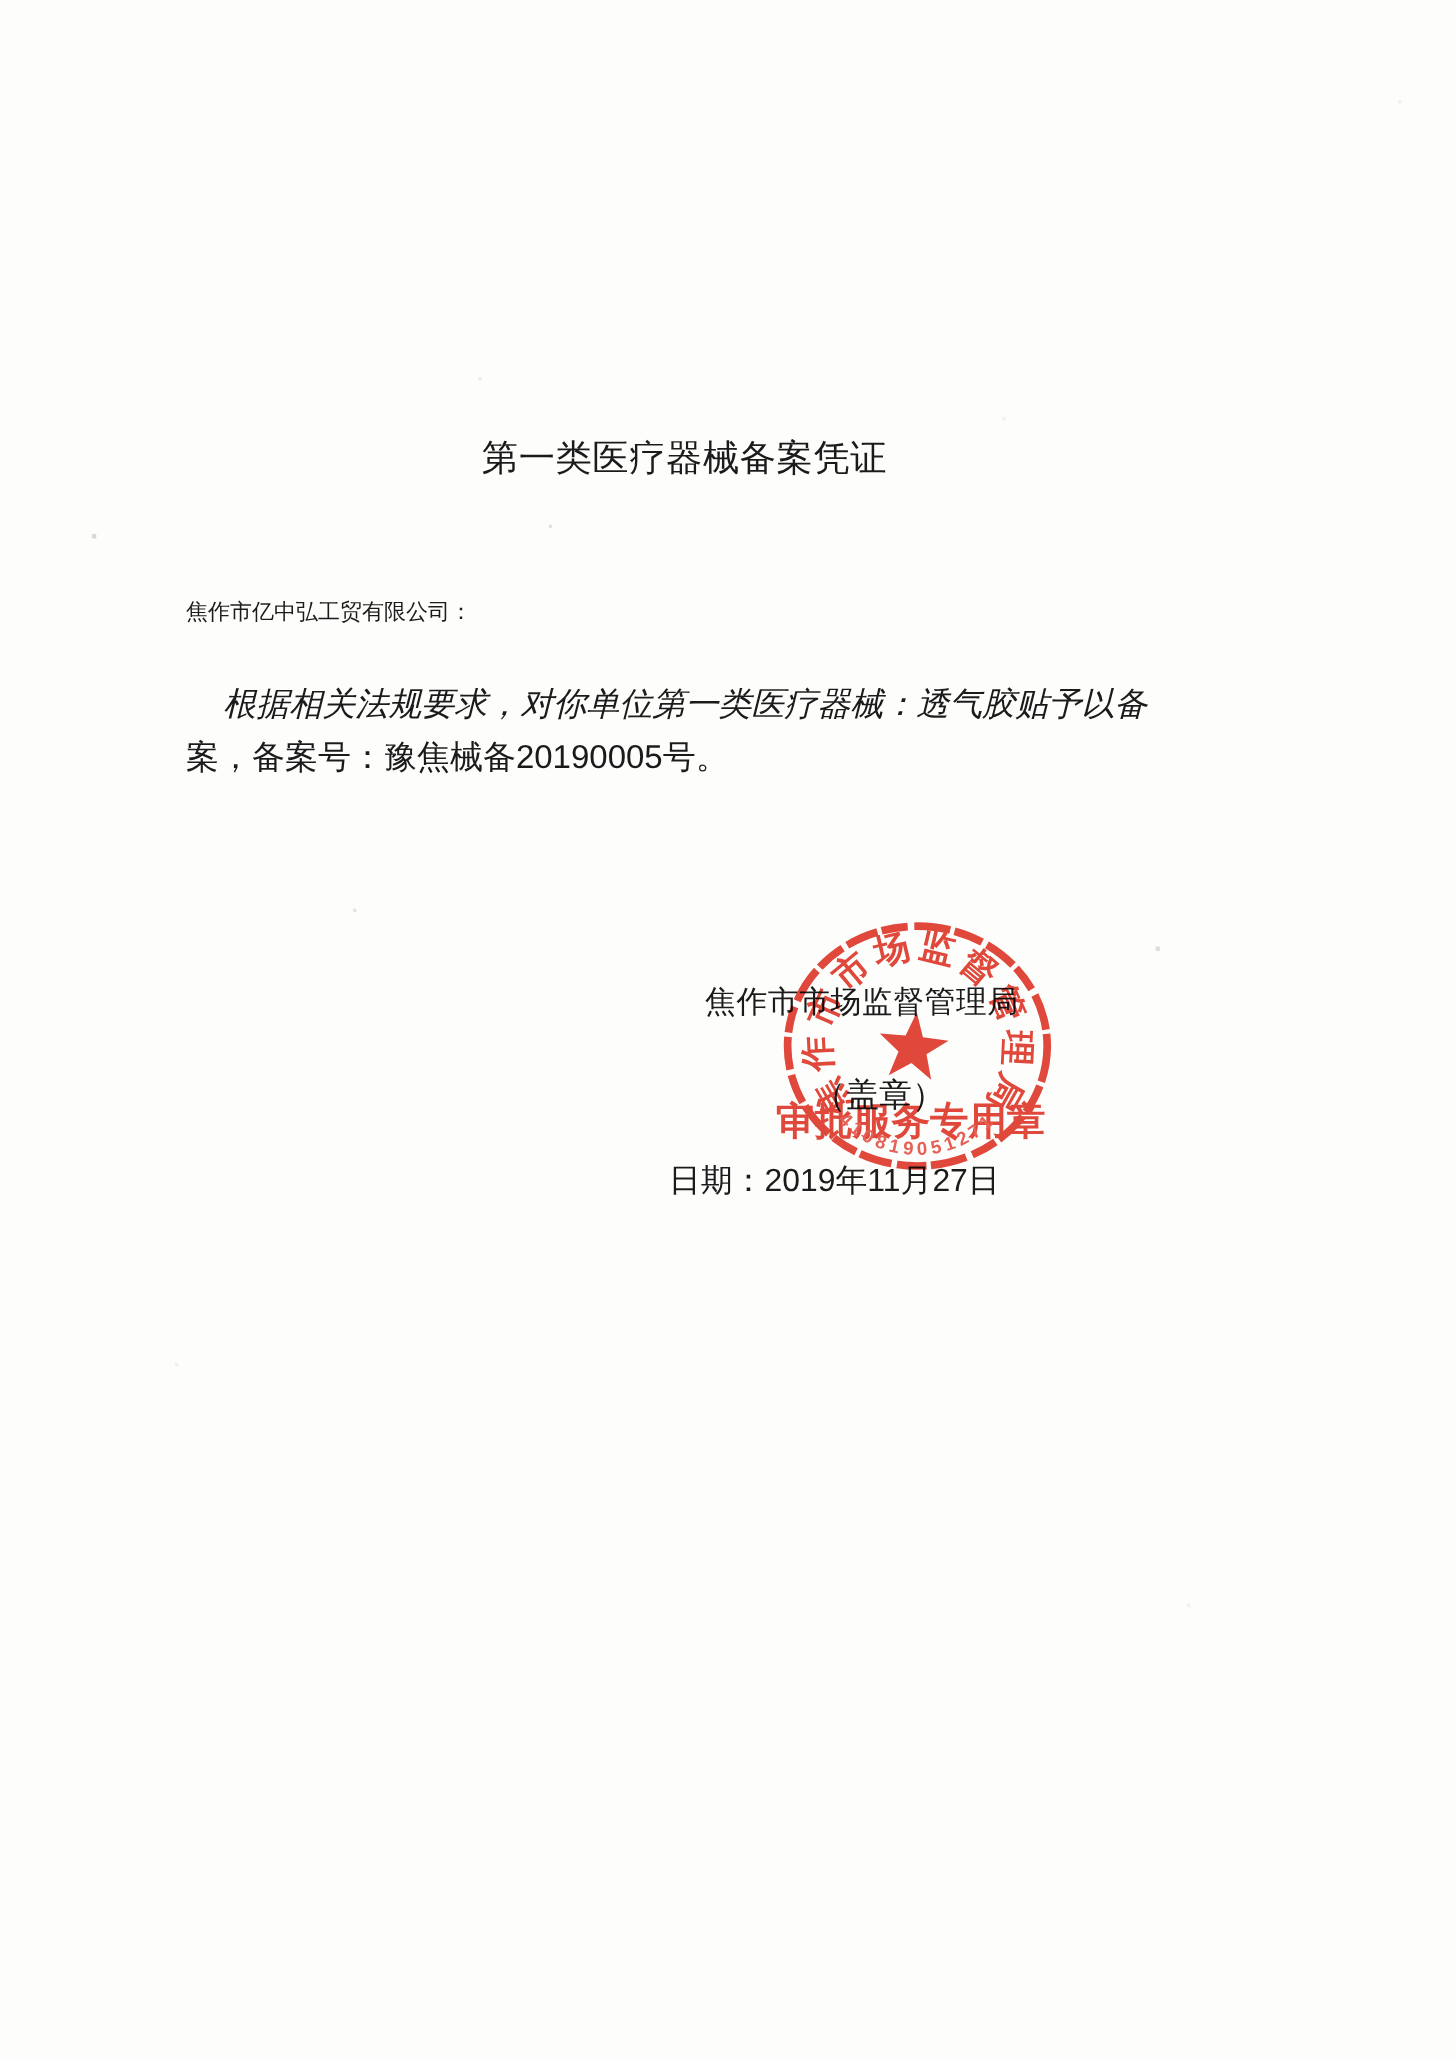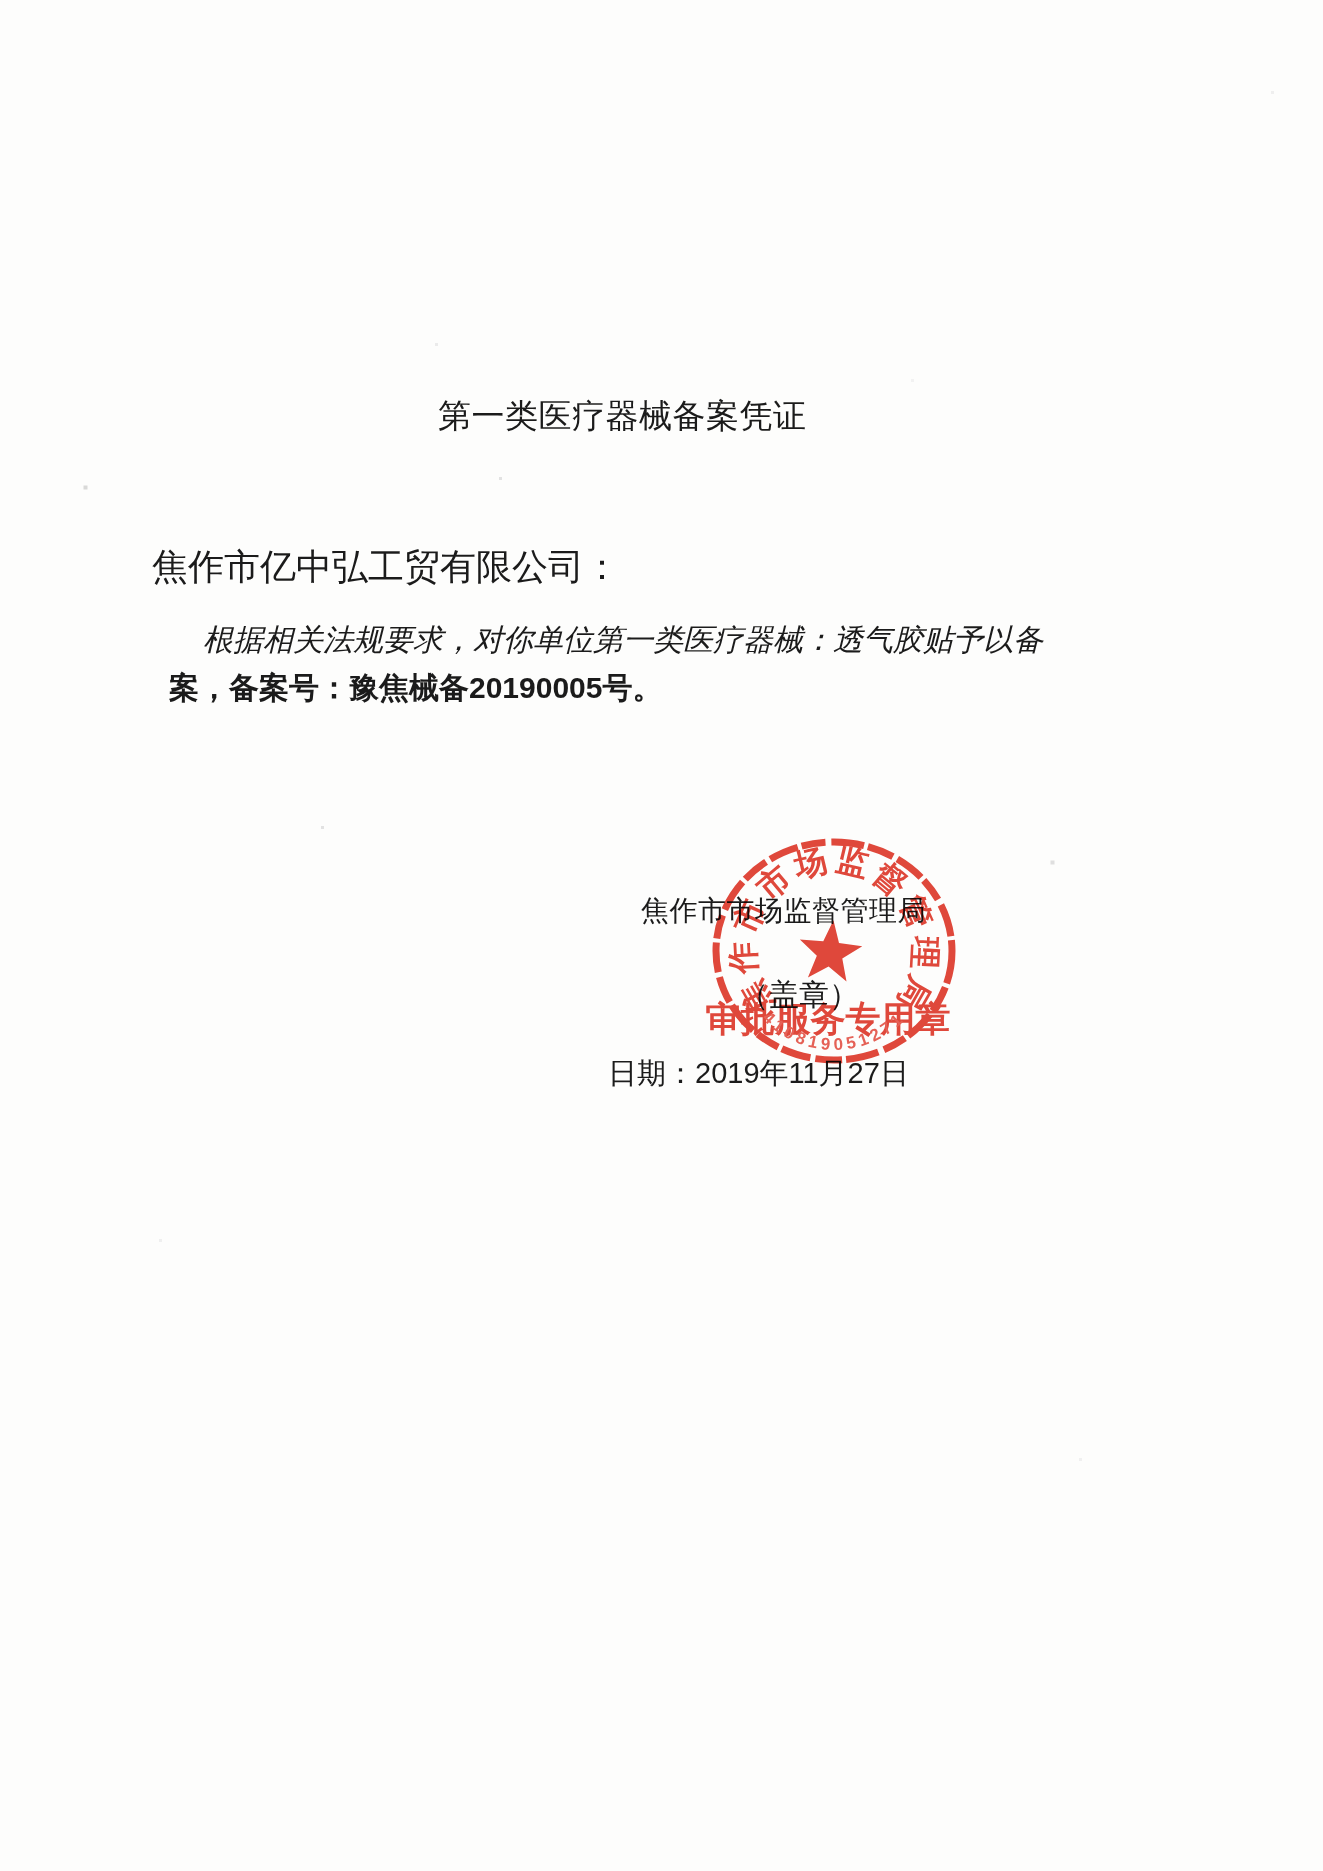--- a/index.html
+++ b/index.html
@@ -18,23 +18,23 @@
   }
   .page * { box-sizing: border-box; }
   .txt {
     position: absolute;
     margin: 0;
     white-space: nowrap;
     color: #1b1b1b;
     font-family: "Liberation Sans", sans-serif;
   }
   .title        { left: 438px; top: 394px; font-size: 33px; letter-spacing: 0.5px; font-weight: 500; }
-  .addressee    { left: 152px; top: 543px; font-size: 36px; font-weight: 500; }
+  .addressee    { left: 169px; top: 543px; font-size: 20px; font-weight: 500; }
   .body-line1   { left: 203px; top: 620px; font-size: 30px; font-style: italic; }
-  .body-line2   { left: 169px; top: 668px; font-size: 30px; font-weight: bold; }
+  .body-line2   { left: 169px; top: 668px; font-size: 30px; }
   .signature    { left: 641px; top: 892px; font-size: 28px; letter-spacing: 0.5px; }
   .seal-note    { left: 739px; top: 975px; font-size: 30px; }
   .date-line    { left: 608px; top: 1054px; font-size: 29px; }
 
   .seal {
     position: absolute;
     left: 710px;
     top: 835px;
     width: 248px;
     height: 232px;

